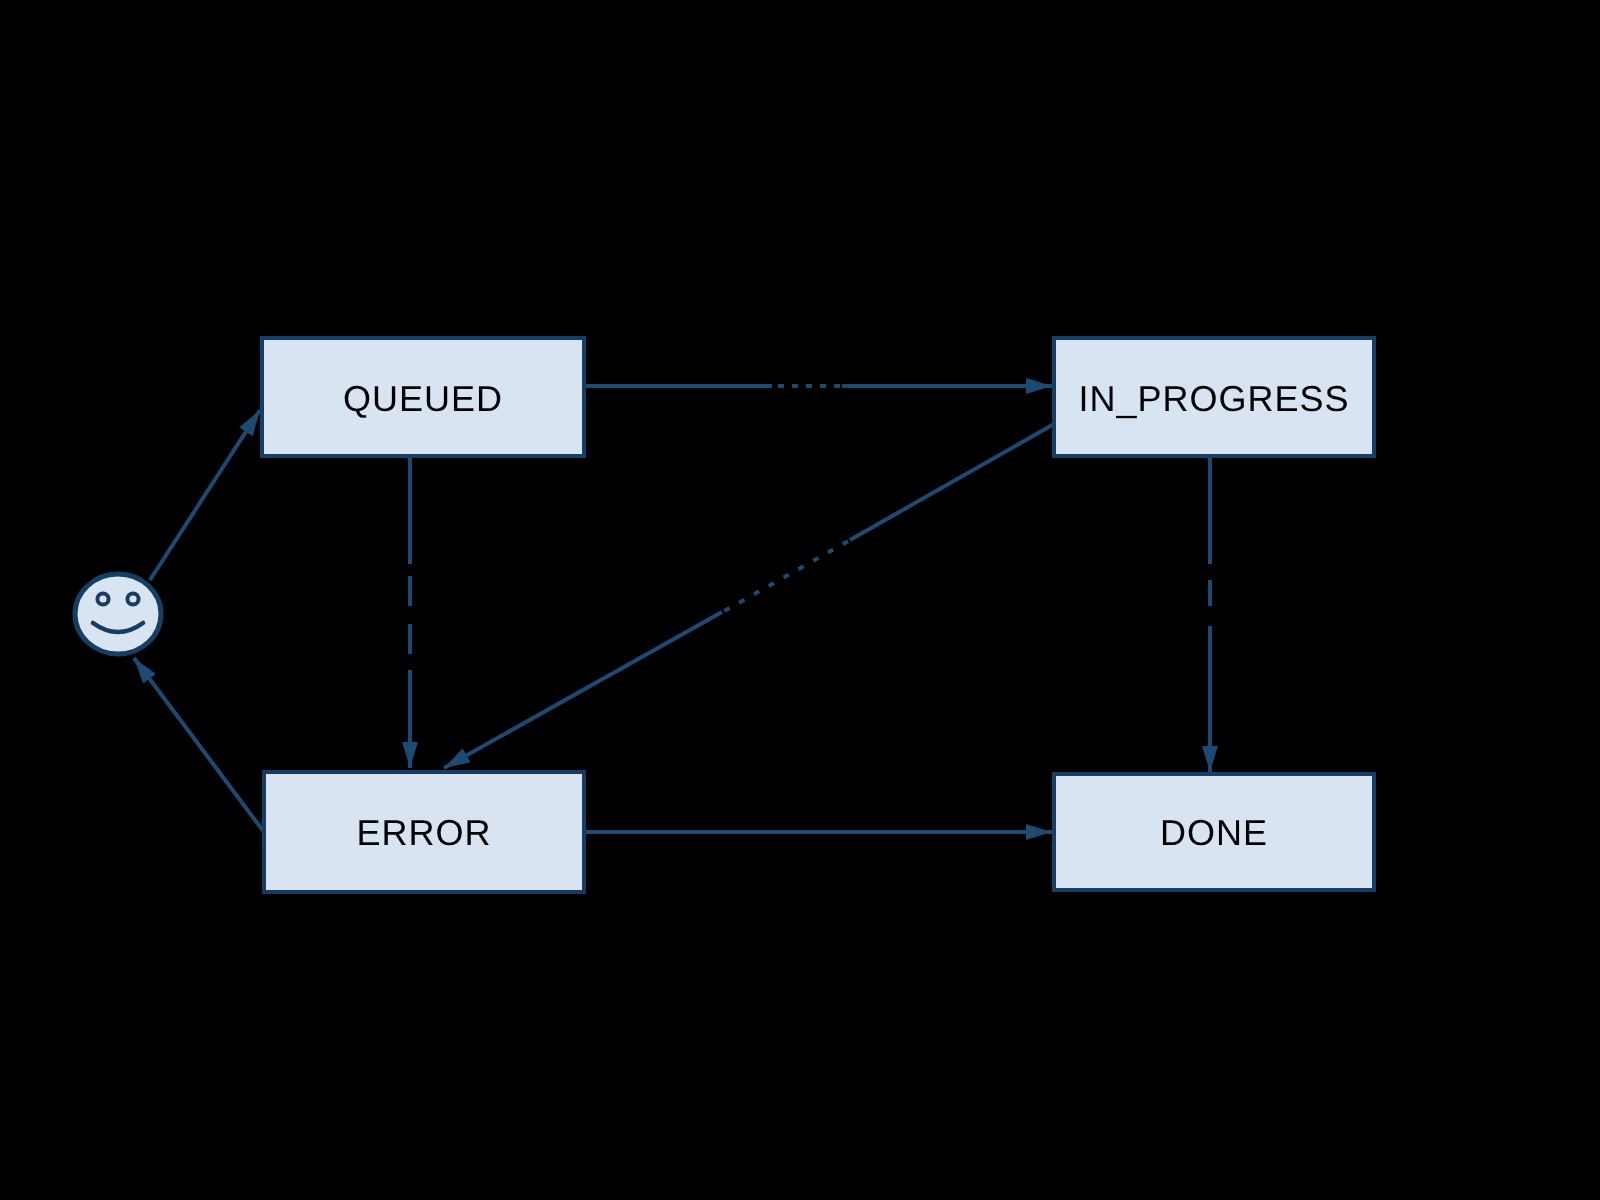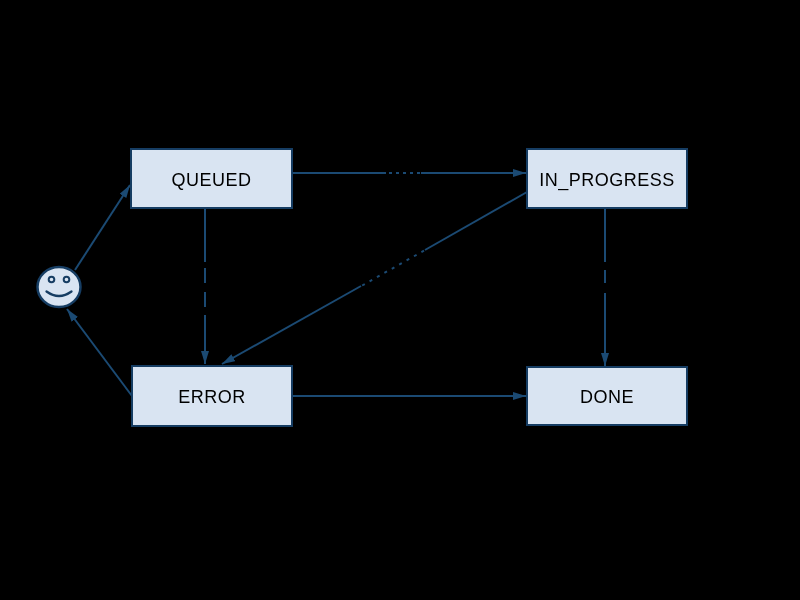--- a/index.html
+++ b/index.html
@@ -2,20 +2,21 @@
 <html style="--bg: #000000; --node-fill: #d9e4f2; --node-border: #163d63; --edge: #1b4a73; --node-text: #000000;"><head>
 <meta charset="utf-8">
 <style>
   html, body { margin: 0; padding: 0; background: #000; }
   #stage {
     position: relative;
     width: 800px; height: 456px;
     background: var(--bg, #000);
     overflow: hidden;
     font-family: "Liberation Sans", sans-serif;
+    margin-top: 20px;
   }
   svg { display: block; }
   .node-rect {
     fill: var(--node-fill, #d9e4f2);
     stroke: var(--node-border, #163d63);
     stroke-width: 2;
   }
   .node-label {
     fill: var(--node-text, #000000);
     font-family: "Liberation Sans", sans-serif;

